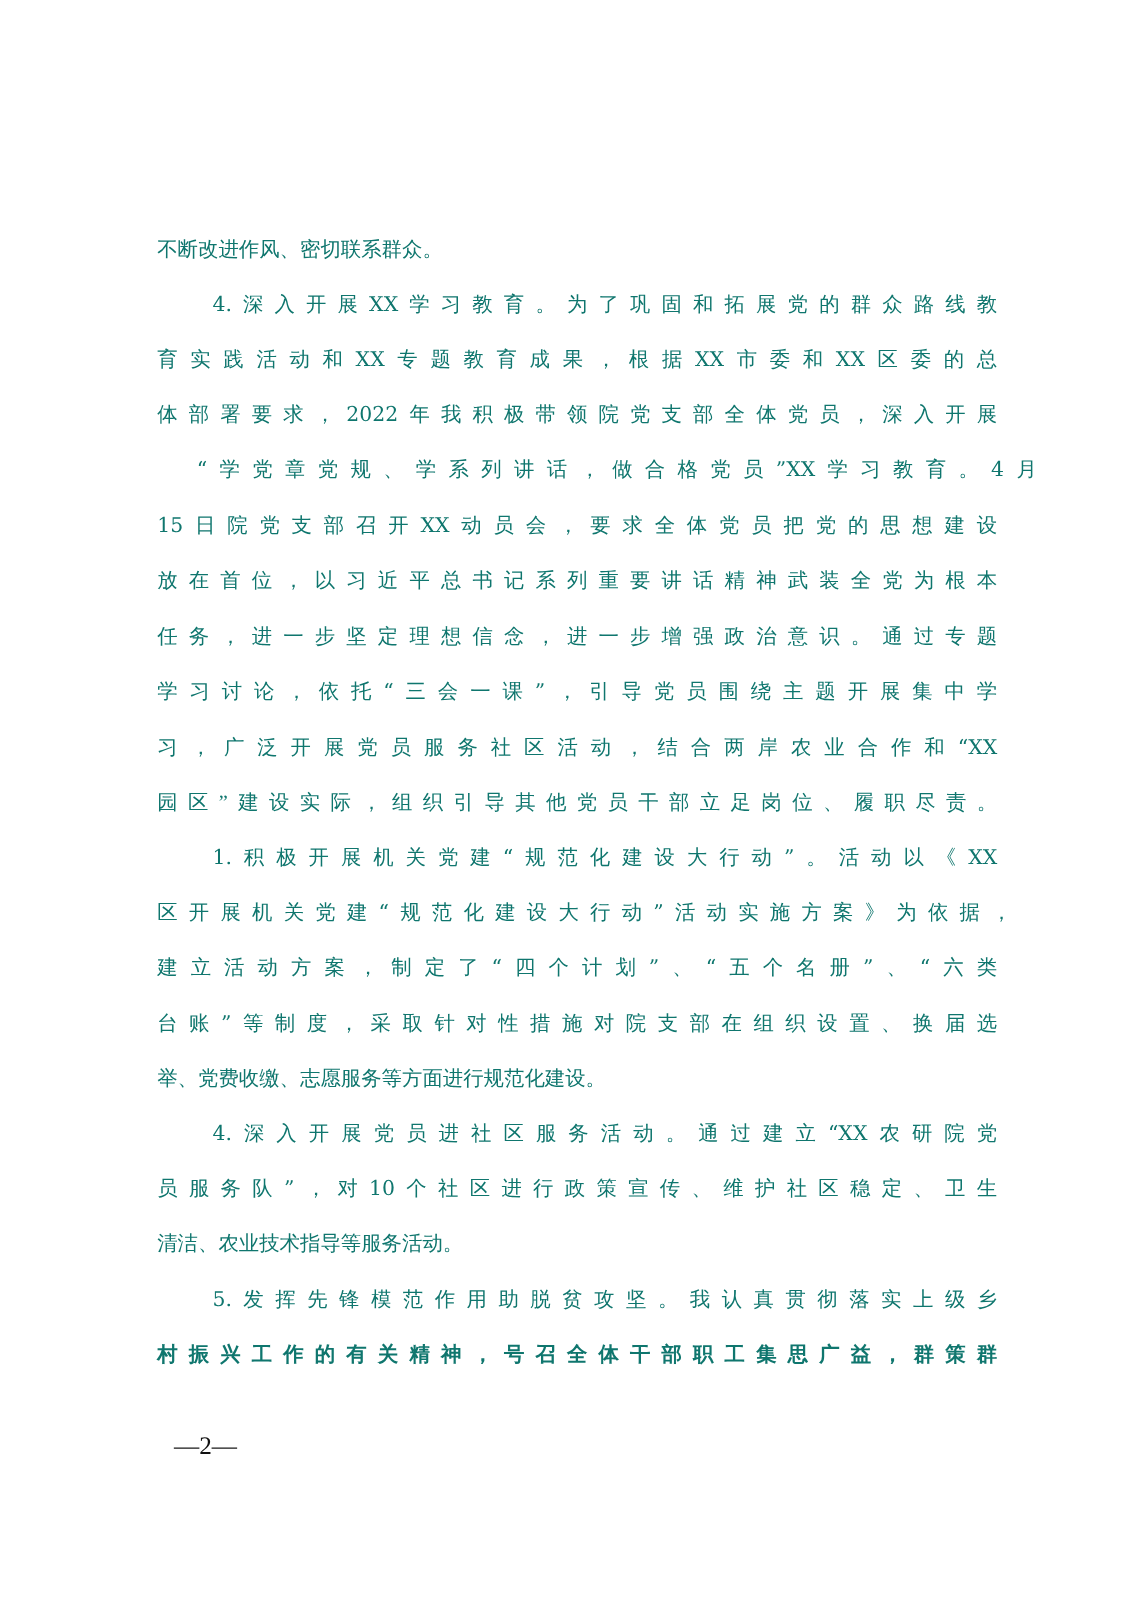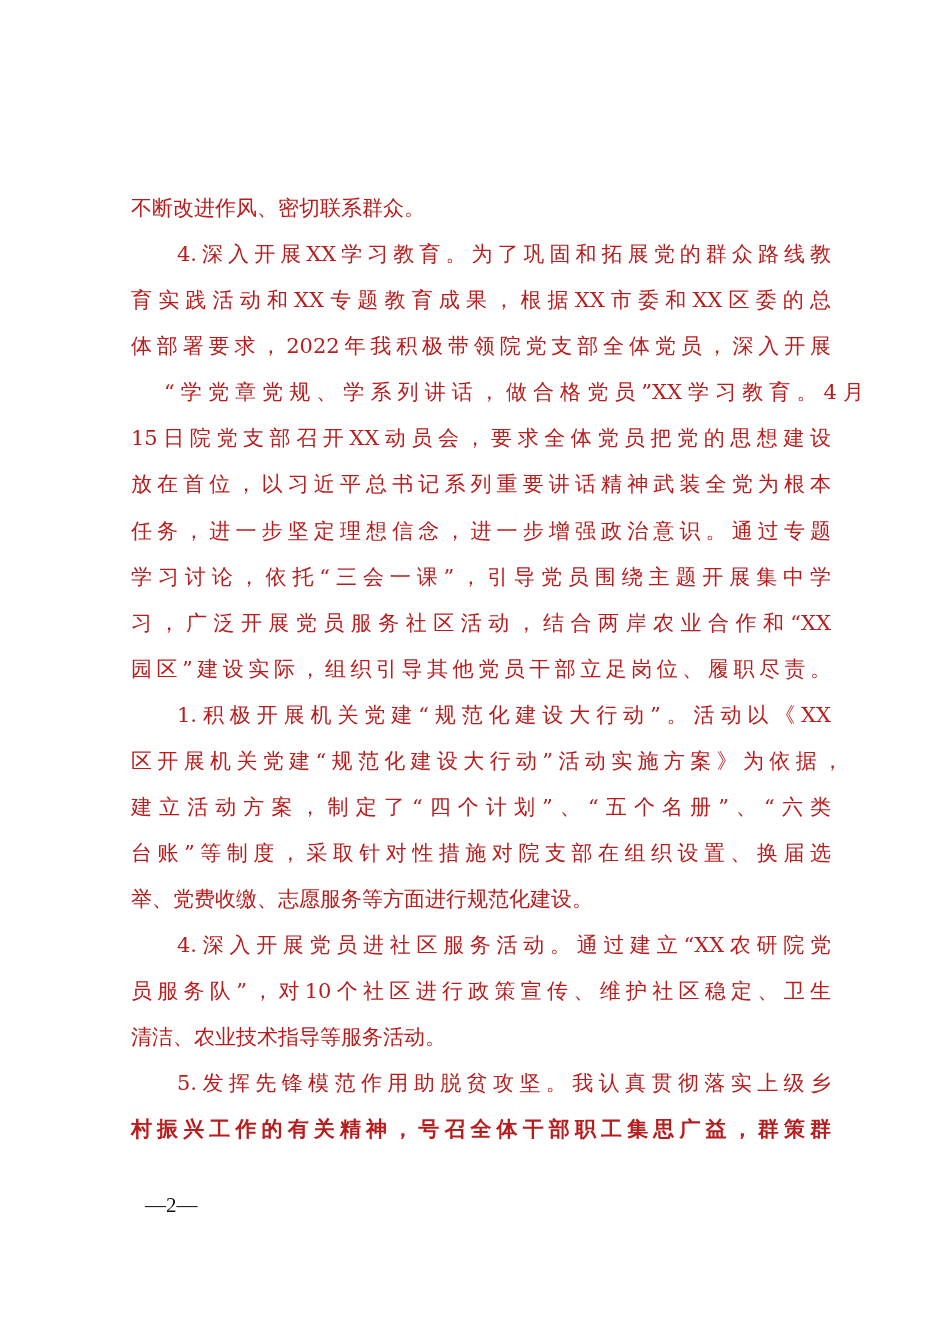--- a/index.html
+++ b/index.html
@@ -5,22 +5,22 @@
   html, body { margin: 0; padding: 0; background: #ffffff; }
   body { width: 950px; height: 1344px; position: relative; overflow: hidden; }
   .page { position: absolute; left: 0; top: 0; width: 950px; height: 1344px; background: #fff; }
   .line {
     position: absolute;
     left: 131px;
     width: 700px;
     height: 46px;
     line-height: 46px;
     font-family: "DejaVu Serif", "Liberation Serif", serif;
-    font-size: 21px;
-    color: #b91c1c;
+    font-size: 17px;
+    color: #0f766e;
     white-space: nowrap;
     text-align: justify;
     text-align-last: justify;
     letter-spacing: 0px;
   }
   .line.indent { left: 177px; width: 654px; }
   .line.last { text-align-last: left; }
   .line.wide { width: 712px; }
   .footer {
     position: absolute;
@@ -41,21 +41,21 @@
       <div class="line last" style="top: 185px;">不断改进作风、密切联系群众。</div>
       <div class="line indent" style="top: 231px;">4.深入开展XX学习教育。为了巩固和拓展党的群众路线教</div>
       <div class="line" style="top: 277px;">育实践活动和XX专题教育成果，根据XX市委和XX区委的总</div>
       <div class="line" style="top: 323px;">体部署要求，2022年我积极带领院党支部全体党员，深入开展</div>
       <div class="line" style="top: 369px; margin-left: 33px;">“学党章党规、学系列讲话，做合格党员”XX学习教育。4月</div>
       <div class="line" style="top: 415px;">15日院党支部召开XX动员会，要求全体党员把党的思想建设</div>
       <div class="line" style="top: 461px;">放在首位，以习近平总书记系列重要讲话精神武装全党为根本</div>
       <div class="line" style="top: 508px;">任务，进一步坚定理想信念，进一步增强政治意识。通过专题</div>
       <div class="line" style="top: 554px;">学习讨论，依托“三会一课”，引导党员围绕主题开展集中学</div>
       <div class="line" style="top: 600px;">习，广泛开展党员服务社区活动，结合两岸农业合作和“XX</div>
-      <div class="line" style="top: 646px;">园区”建设实际，组织引导其他党员干部立足岗位、履职尽责。</div>
+      <div class="line" style="top: 646px; font-family: Liberation Serif, serif;">园区”建设实际，组织引导其他党员干部立足岗位、履职尽责。</div>
       <div class="line indent" style="top: 692px;">1.积极开展机关党建“规范化建设大行动”。活动以《XX</div>
       <div class="line wide" style="top: 738px;">区开展机关党建“规范化建设大行动”活动实施方案》为依据，</div>
       <div class="line" style="top: 784px;">建立活动方案，制定了“四个计划”、“五个名册”、“六类</div>
       <div class="line" style="top: 830px;">台账”等制度，采取针对性措施对院支部在组织设置、换届选</div>
       <div class="line last" style="top: 876px;">举、党费收缴、志愿服务等方面进行规范化建设。</div>
       <div class="line indent" style="top: 922px;">4.深入开展党员进社区服务活动。通过建立“XX农研院党</div>
       <div class="line" style="top: 968px;">员服务队”，对10个社区进行政策宣传、维护社区稳定、卫生</div>
       <div class="line last" style="top: 1014px;">清洁、农业技术指导等服务活动。</div>
       <div class="line indent" style="top: 1060px;">5.发挥先锋模范作用助脱贫攻坚。我认真贯彻落实上级乡</div>
       <div class="line" style="top: 1106px; font-weight: bold;">村振兴工作的有关精神，号召全体干部职工集思广益，群策群</div>

